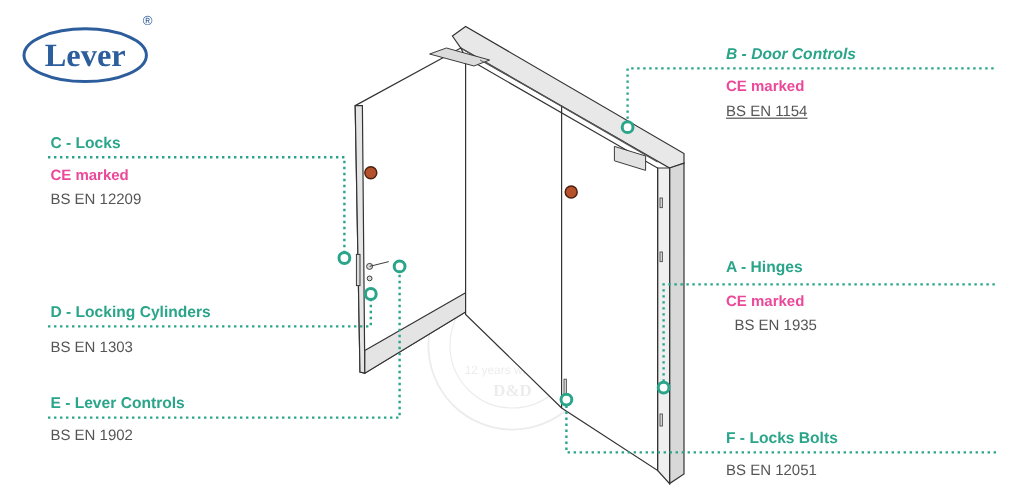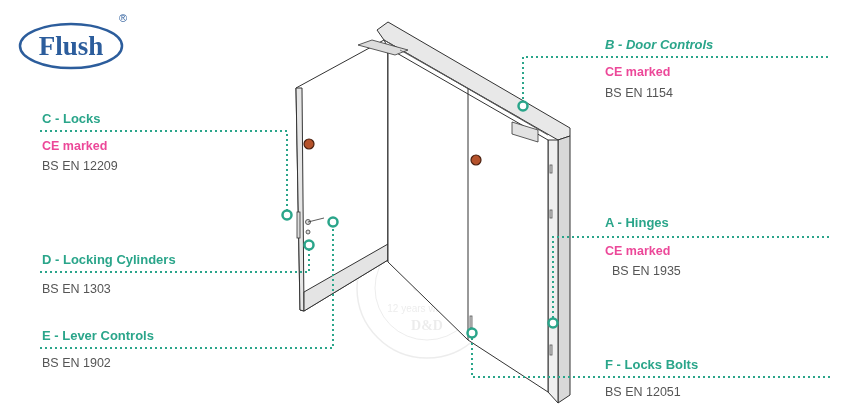--- a/index.html
+++ b/index.html
@@ -15,21 +15,21 @@
   .std { font-size:12.5px; color:#555555; white-space:nowrap; }
   svg.diagram { position:absolute; left:0; top:0; }
 </style>
 </head>
 <body>
 
 <div class="abs logo">
   <svg width="106" height="48">
     <ellipse cx="53" cy="24" rx="51" ry="22" fill="none" stroke="#2c5d9c" stroke-width="2.5"></ellipse>
   </svg>
-  <div class="logo-text">Flush</div>
+  <div class="logo-text">Lever</div>
 </div>
 <div class="abs reg">®</div>
 
 <svg class="diagram" width="852" height="416">
 
   <g opacity="0.18" fill="none" stroke="#9a9a9a">
     <circle cx="427" cy="288" r="70" stroke-width="1.5"></circle>
     <circle cx="427" cy="288" r="52" stroke-width="1"></circle>
     <rect x="413" y="265" width="28" height="26" rx="4" fill="#bdbdbd" stroke="none"></rect>
     <text x="427" y="312" font-size="10" text-anchor="middle" fill="#9a9a9a" stroke="none" font-family="Liberation Sans, sans-serif">12 years warranty</text>
@@ -100,21 +100,21 @@
     <circle cx="287" cy="215" r="4.5"></circle>
     <circle cx="309" cy="245" r="4.5"></circle>
     <circle cx="333" cy="222" r="4.5"></circle>
     <circle cx="553" cy="323" r="4.5"></circle>
     <circle cx="472" cy="333" r="4.5"></circle>
   </g>
 </svg>
 
 <div class="abs title" style="left:605px; top:37px;font-style:italic;">B - Door Controls</div>
 <div class="abs ce" style="left:605px; top:65px;">CE marked</div>
-<div class="abs std" style="left:605px; top:86px;">BS EN 1154</div>
+<div class="abs std" style="left:605px; top:86px;text-decoration:underline;">BS EN 1154</div>
 
 <div class="abs title" style="left:42px; top:111px;">C - Locks</div>
 <div class="abs ce" style="left:42px; top:139px;">CE marked</div>
 <div class="abs std" style="left:42px; top:159px;">BS EN 12209</div>
 
 <div class="abs title" style="left:42px; top:252px;">D - Locking Cylinders</div>
 <div class="abs std" style="left:42px; top:282px;">BS EN 1303</div>
 
 <div class="abs title" style="left:42px; top:328px;">E - Lever Controls</div>
 <div class="abs std" style="left:42px; top:356px;">BS EN 1902</div>

